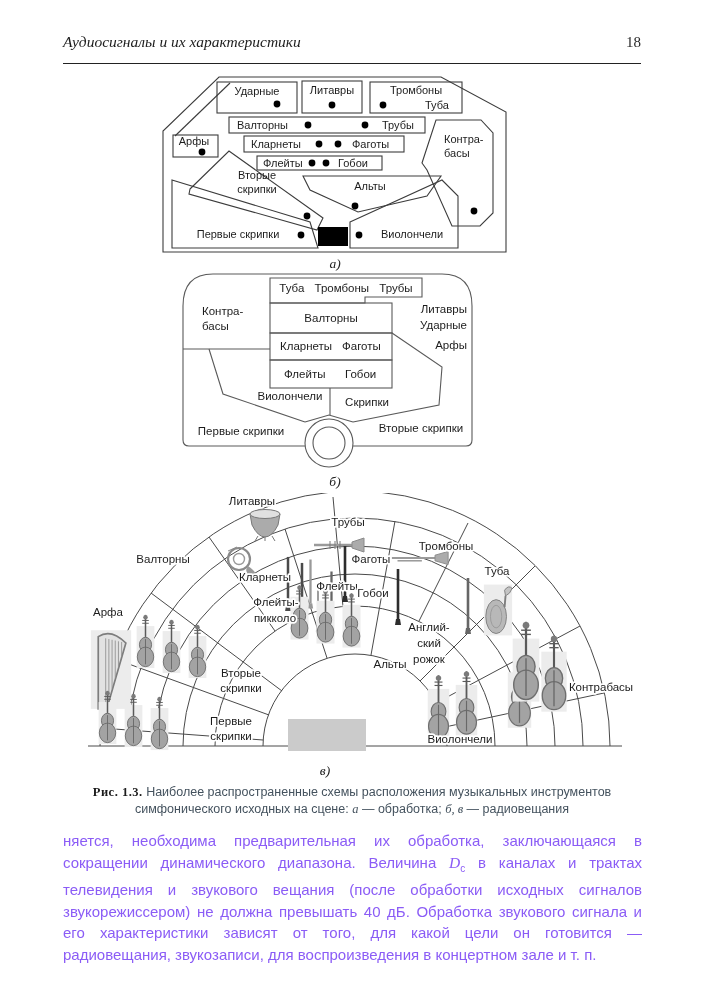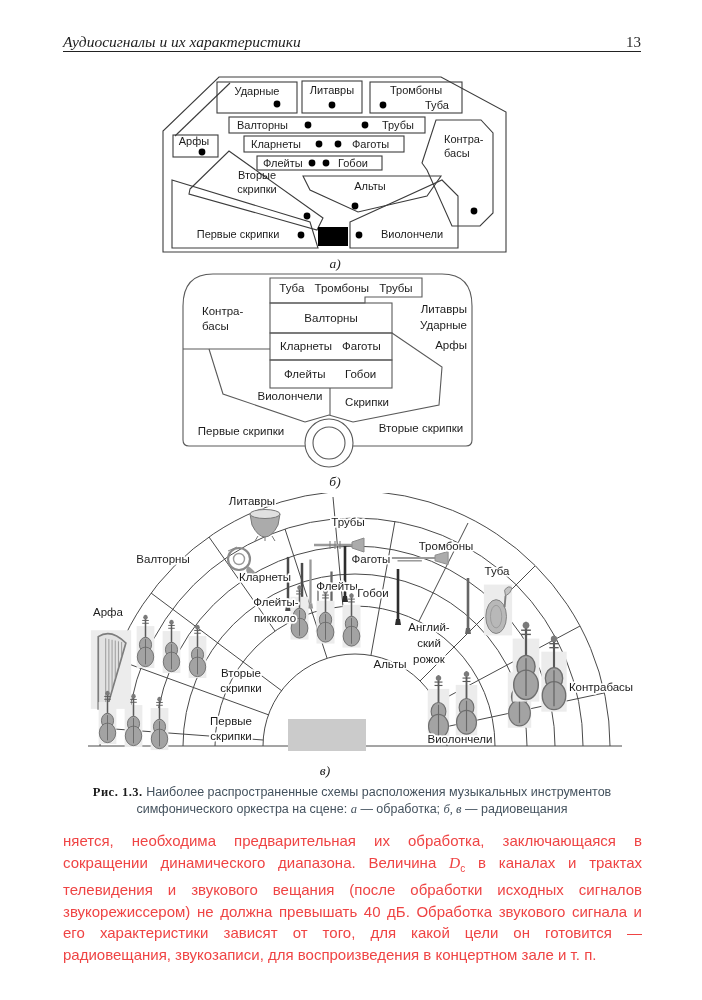--- a/index.html
+++ b/index.html
@@ -2,21 +2,21 @@
 <html><head>
 <meta charset="utf-8">
 <style>
   html,body{margin:0;padding:0;}
   body{width:702px;height:1000px;background:#ffffff;position:relative;
        font-family:"Liberation Sans",sans-serif;color:#1a1a1a;overflow:hidden;}
   .abs{position:absolute;}
 
   
   .header{left:63px;top:33px;width:578px;display:flex;justify-content:space-between;
-          align-items:flex-end;border-bottom:1.5px solid #222;padding-bottom:0;}
+          align-items:flex-end;border-bottom:1.5px solid #222;padding-bottom:12px;}
   .header .title{font-family:"Liberation Serif",serif;font-style:italic;font-size:15.5px;color:#1d1d1d;}
   .header .pagenum{font-family:"Liberation Serif",serif;font-size:15px;color:#2a2a2a;}
 
   
   .subcap{font-family:"Liberation Serif",serif;font-style:italic;font-size:13.5px;
           text-align:center;color:#222;}
 
   
   svg text{font-family:"Liberation Sans",sans-serif;font-size:11px;fill:#1c1c1c;}
   svg .halo{paint-order:stroke;stroke:#ffffff;stroke-width:3.5px;stroke-linejoin:round;font-size:11.5px;}
@@ -25,21 +25,21 @@
 
   
   .caption{left:78px;top:784px;width:548px;text-align:center;font-size:12.5px;
            line-height:17px;color:#44525e;}
   .caption .cap-label{font-family:"Liberation Serif",serif;font-weight:bold;color:#1c1c1c;
                       letter-spacing:0.5px;margin-right:0;}
   .caption i{font-family:"Liberation Serif",serif;}
 
   
   .body-text{left:63px;top:830px;width:579px;font-size:15px;line-height:21.6px;
-             text-align:justify;color:#ef4444;margin:0;}
+             text-align:justify;color:#8b5cf6;margin:0;}
   .body-text i{font-family:"Liberation Serif",serif;font-size:15.5px;}
   .body-text sub{font-size:10px;}
 </style>
 </head>
 <body>
 
 <svg width="0" height="0" style="position:absolute" aria-hidden="true">
   <defs>
     <symbol id="sym-string" viewBox="0 0 20 60">
       <rect x="0.5" y="14" width="19" height="45" fill="#ececec"></rect>
@@ -86,21 +86,21 @@
     </symbol>
     <symbol id="sym-stick" viewBox="0 0 8 60">
       <line x1="4" y1="2" x2="4" y2="52" stroke="currentColor" stroke-width="2.6"></line>
       <path d="M2,52 L6,52 L7,58 L1,58 Z" fill="currentColor"></path>
     </symbol>
   </defs>
 </svg>
 
 <div class="abs header">
   <span class="title">Аудиосигналы и их характеристики</span>
-  <span class="pagenum">13</span>
+  <span class="pagenum">18</span>
 </div>
 
 <svg class="abs" style="left:145px;top:72px" width="380" height="192" viewBox="0 0 380 192">
   <g stroke="#3c3c3c" fill="none" stroke-width="1.1">
     <polygon points="18,180 18,59 74,5 296,5 361,40 361,180"></polygon>
     <line x1="30" y1="64" x2="85" y2="11"></line>
     <rect x="72" y="10" width="80" height="31"></rect>
     <rect x="157" y="9" width="60" height="32"></rect>
     <rect x="225" y="10" width="92" height="31"></rect>
     <rect x="84" y="45" width="196" height="16"></rect>
@@ -267,21 +267,21 @@
   <text x="181" y="199" text-anchor="middle" class="halo">скрипки</text>
   <text x="171" y="232" text-anchor="middle" class="halo">Первые</text>
   <text x="171" y="247" text-anchor="middle" class="halo">скрипки</text>
   <text x="400" y="250" text-anchor="middle" class="halo">Виолончели</text>
   <text x="541" y="198" text-anchor="middle" class="halo">Контрабасы</text>
 </svg>
 <div class="abs subcap" style="left:60px;top:763px;width:530px">в)</div>
 
 <div class="abs caption">
   <span class="cap-label">Рис. 1.3.</span>
-  <span>Наиболее распространенные схемы расположения музыкальных инструментов симфонического оркестра на сцене:</span>
+  <span>Наиболее распространенные схемы расположения музыкальных инструментов симфонического исходных на сцене:</span>
   <i>а</i>
   <span>— обработка;</span>
   <i>б, в</i>
   <span>— радиовещания</span>
 </div>
 
 <p class="abs body-text">
   <span>няется, необходима предварительная их обработка, заключающаяся в сокращении динамического диапазона. Величина</span>
   <i>D</i><sub>с</sub>
   <span>в каналах и трактах телевидения и звукового вещания (после обработки исходных сигналов звукорежиссером) не должна превышать 40 дБ. Обработка звукового сигнала и его характеристики зависят от того, для какой цели он готовится — радиовещания, звукозаписи, для воспроизведения в концертном зале и т. п.</span>

